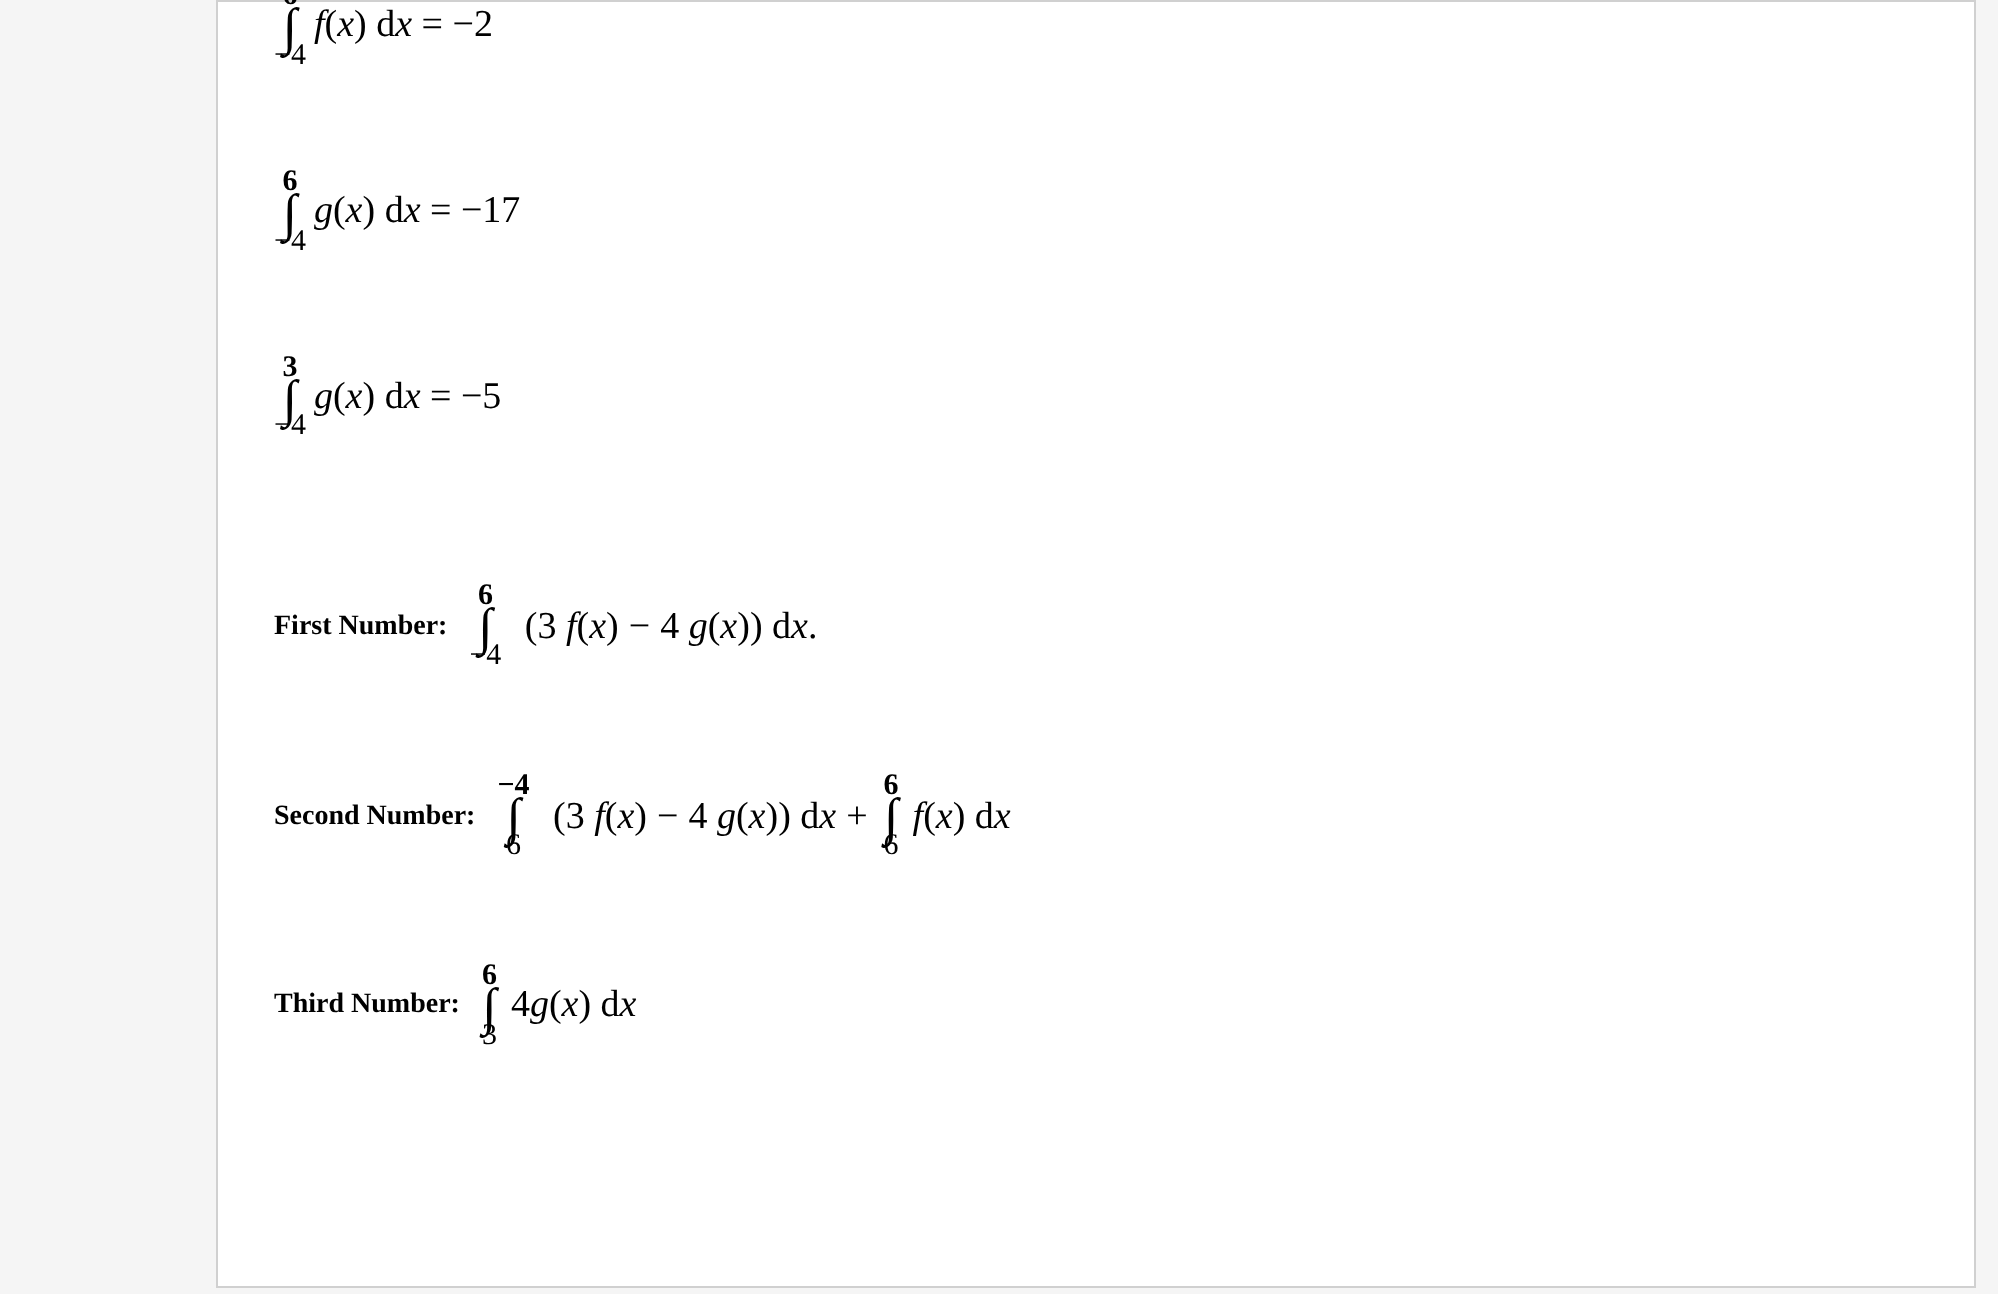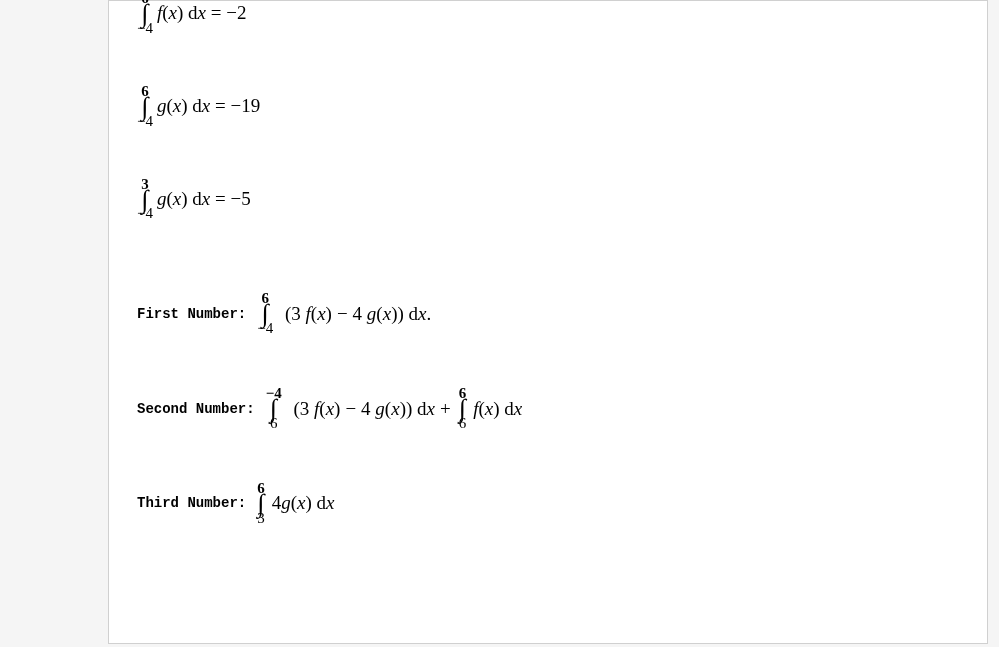--- a/index.html
+++ b/index.html
@@ -63,21 +63,21 @@
       font-style: normal;
     }
     .question-row {
       display: flex;
       align-items: center;
       margin-bottom: 50px;
       font-family: 'Times New Roman', 'Cambria Math', serif;
       font-size: 19px;
     }
     .label {
-      font-family: Liberation Mono, monospace;
+      font-family: Liberation Serif, serif;
       font-weight: bold;
       font-size: 14px;
       margin-right: 8px;
       color: #000;
     }
     .math-expr {
       display: inline-flex;
       align-items: center;
     }
     .math-expr .integral { margin: 0 3px; }
@@ -126,21 +126,21 @@
           <span class="fn">g</span>
           <span class="paren">(</span>
             <span class="fn">x</span>
             <span class="paren">)</span>
           <span>&nbsp;</span>
             <span class="dx-d">d</span>
             <span class="fn">x</span>
           <span>&nbsp;</span>
             <span class="eq">=</span>
             <span>&nbsp;</span>
-          <span class="num">−19</span>
+          <span class="num">−17</span>
         </span>
       </div>
     </div>
 
     <div class="integral-block" style="margin-bottom:70px;">
       <div class="integral-line">
         <span class="integral">
           <span class="int-upper">3</span>
           <span class="int-sym">∫</span>
           <span class="int-lower">−4</span>

